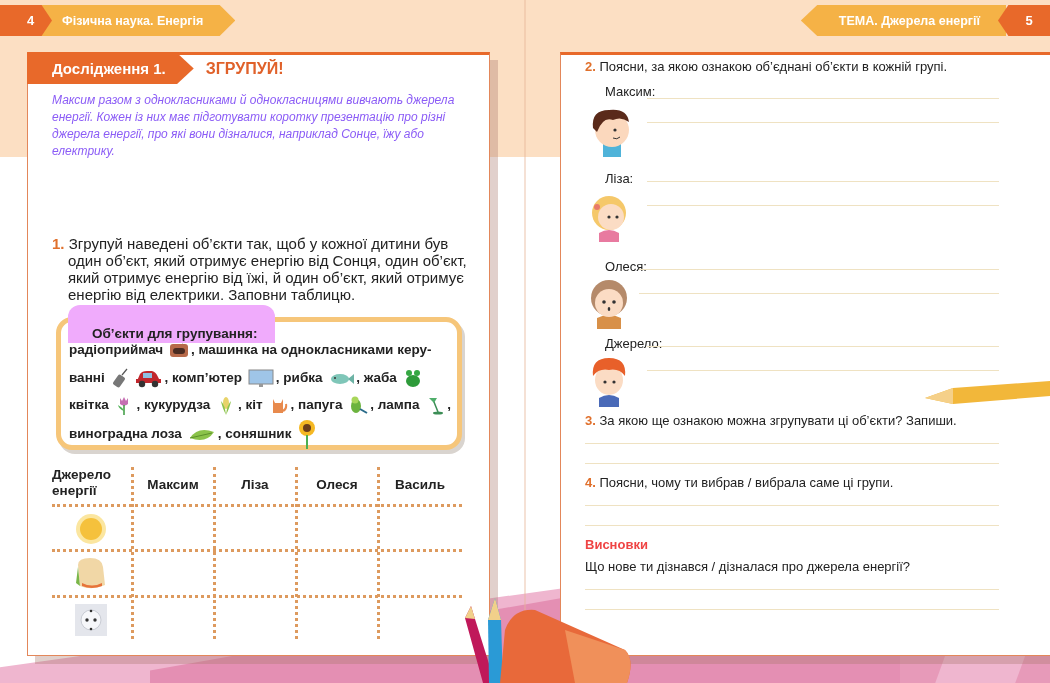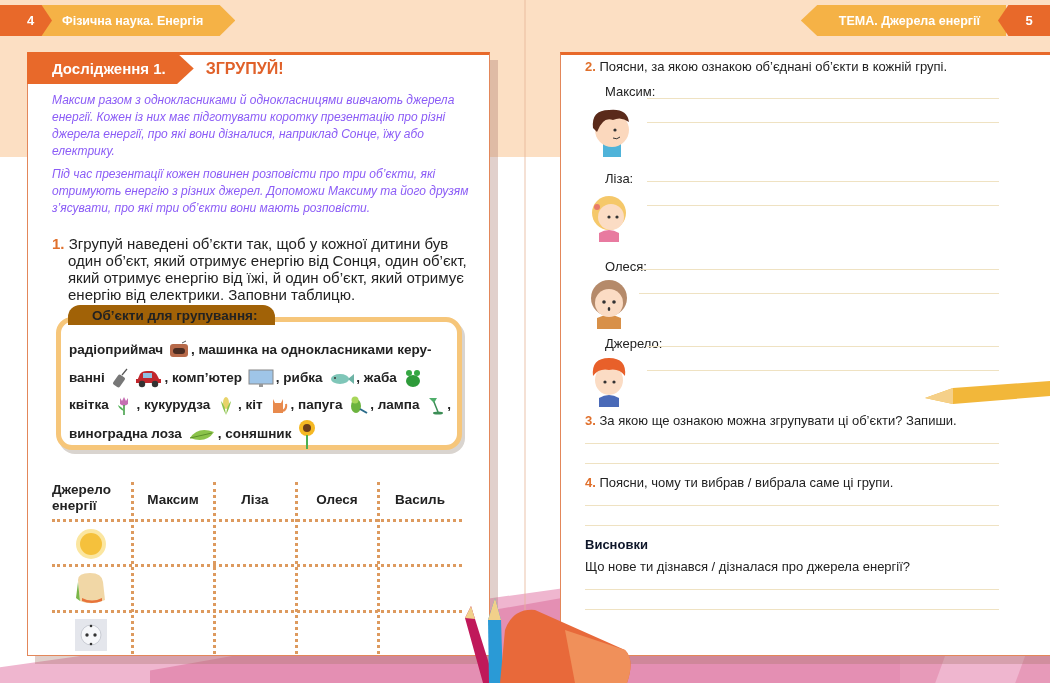--- a/index.html
+++ b/index.html
@@ -28,37 +28,37 @@
   .research-head .label { color: #e0612a; font-weight: bold; font-size: 16px; margin-left: 12px; }
 
   .intro { position: absolute; left: 24px; top: 37px; width: 420px; color: #8b5cf6; font-style: italic; font-size: 12px; line-height: 17px; }
   .intro p { margin-bottom: 6px; }
 
   .task { position: absolute; font-size: 15px; color: #222; line-height: 17px; }
   .task .tnum { color: #e0702c; font-weight: bold; }
   .task1 { left: 24px; top: 180px; width: 420px; padding-left: 16px; text-indent: -16px; }
 
   .objects-box { position: absolute; left: 28px; top: 262px; width: 406px; height: 133px; border: 5px solid #f6c67a; border-radius: 16px; box-shadow: 3px 4px 0 #d9d4cf; background: #fff; }
-  .objects-title { position: absolute; left: 40px; top: 250px; background: #a16207; border-radius: 12px 12px 0 0; padding: 3px 18px 2px 24px; font-weight: bold; font-size: 13.5px; color: #222; }
+  .objects-title { position: absolute; left: 40px; top: 250px; background: #f0abfc; border-radius: 12px 12px 0 0; padding: 21px 18px 2px 24px; font-weight: bold; font-size: 13.5px; color: #222; }
   .objects-text { position: absolute; left: 8px; top: 14px; width: 390px; font-weight: bold; font-size: 13.5px; line-height: 27.5px; color: #222; }
   .ico { display: inline-block; width: 20px; height: 20px; vertical-align: middle; margin: 0 2px; }
 
-  .grid { position: absolute; left: 24px; top: 425px; width: 410px; height: 178px; }
+  .grid { position: absolute; left: 24px; top: 410px; width: 410px; height: 178px; }
   .gcol { position: absolute; top: 0; font-weight: bold; font-size: 13.5px; color: #222; text-align: center; }
   .vline { position: absolute; top: 2px; width: 0; height: 172px; border-left: 3px dotted #dd9a5e; }
   .hline { position: absolute; left: 0; width: 410px; height: 0; border-top: 3px dotted #dd9a5e; }
 
   .right-content { position: absolute; left: 24px; top: 4px; width: 414px; font-size: 13px; color: #222; }
   .q2 { position: absolute; left: 0; top: 0; width: 414px; }
   .kid { position: absolute; left: 0; width: 414px; }
   .kid .name { position: absolute; left: 0; top: 0; font-size: 13px; margin-left: 20px; }
   .wline { position: absolute; height: 0; border-top: 1.5px solid #efe2c2; }
   .avatar { position: absolute; left: 2px; width: 46px; height: 55px; }
 
-  .section-head { color: #0f172a; font-weight: bold; font-size: 13px; }
+  .section-head { color: #ef4444; font-weight: bold; font-size: 13px; }
 </style>
 </head>
 <body>
 
 <div class="bg-top"></div>
 <div class="bg-pink">
   <div class="p1"></div>
     <div class="p2"></div>
     <div class="p3"></div>
     <div class="p4"></div>
@@ -75,21 +75,20 @@
 </div>
 
 <div class="page page-left">
   <div class="research-head">
     <div class="badge">Дослідження 1.</div>
     <div class="label">ЗГРУПУЙ!</div>
   </div>
 
   <div class="intro">
     <p>Максим разом з однокласниками й однокласницями вивчають джерела енергії. Кожен із них має підготувати коротку презентацію про різні джерела енергії, про які вони дізналися, наприклад Сонце, їжу або електрику.</p>
-    <p>Під час презентації кожен повинен розповісти про три об’єкти, які отримують енергію з різних джерел. Допоможи Максиму та його друзям з’ясувати, про які три об’єкти вони мають розповісти.</p>
   </div>
 
   <div class="task task1">
     <span class="tnum">1.</span>
     <span>Згрупуй наведені об’єкти так, щоб у кожної дитини був один об’єкт, який отримує енергію від Сонця, один об’єкт, який отримує енергію від їжі, й один об’єкт, який отримує енергію від електрики. Заповни таблицю.</span>
   </div>
 
   <div class="objects-box">
     <div class="objects-text">
       <span>радіоприймач</span>

